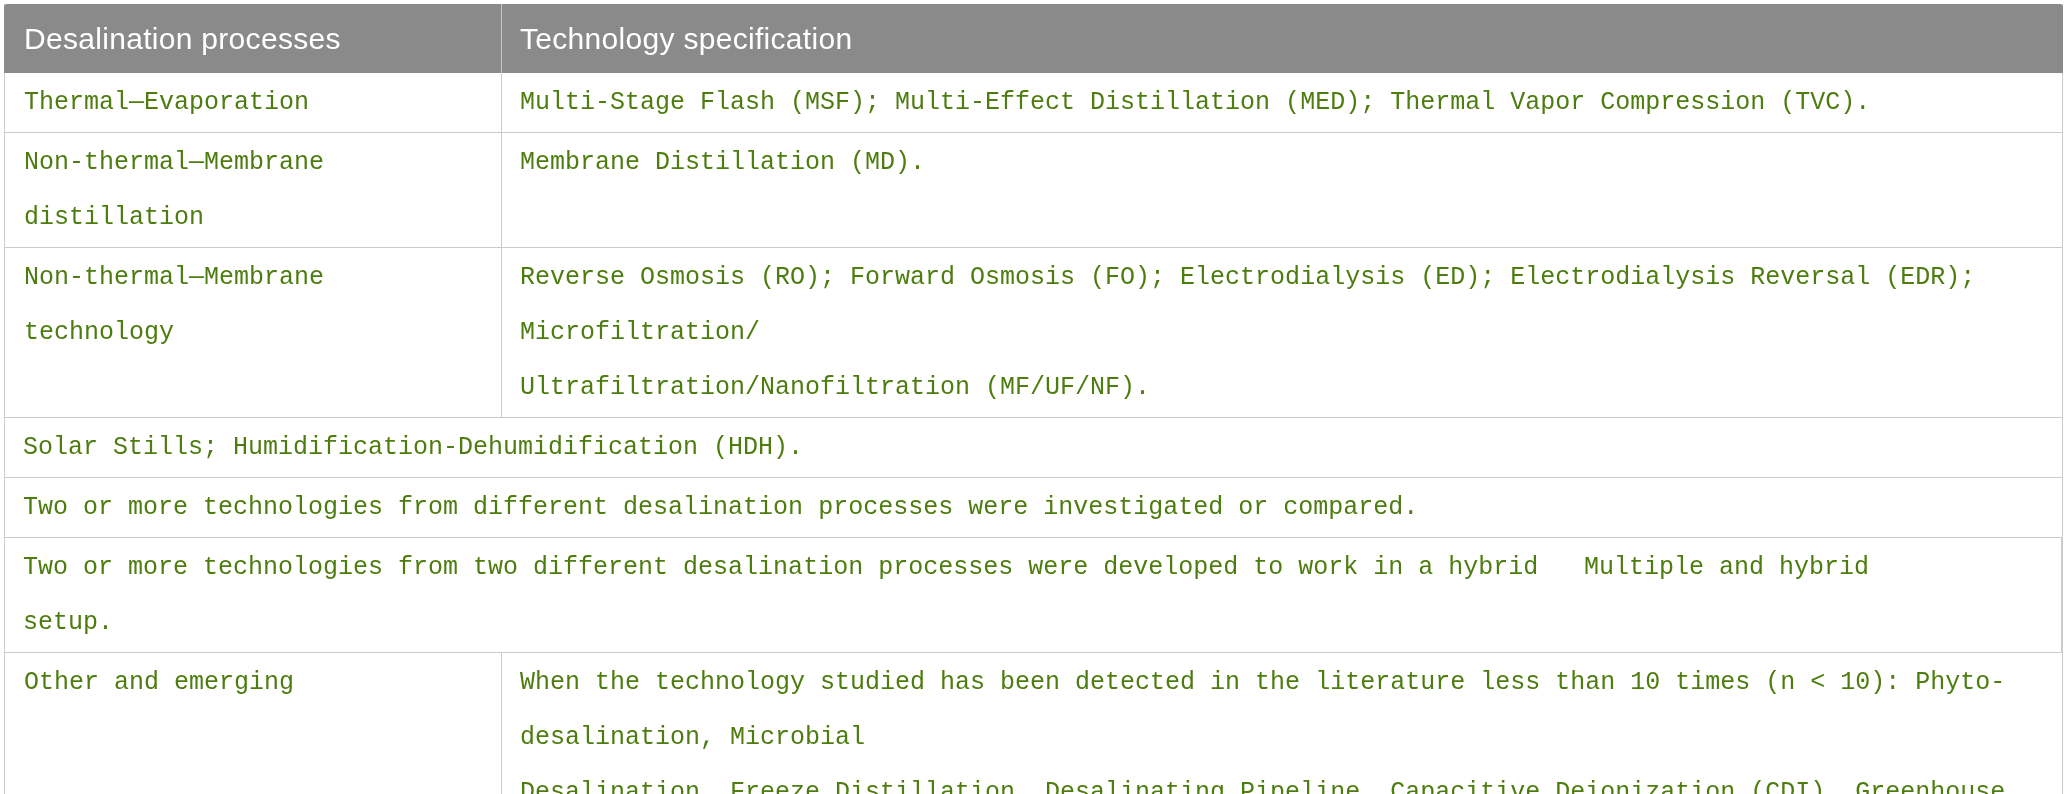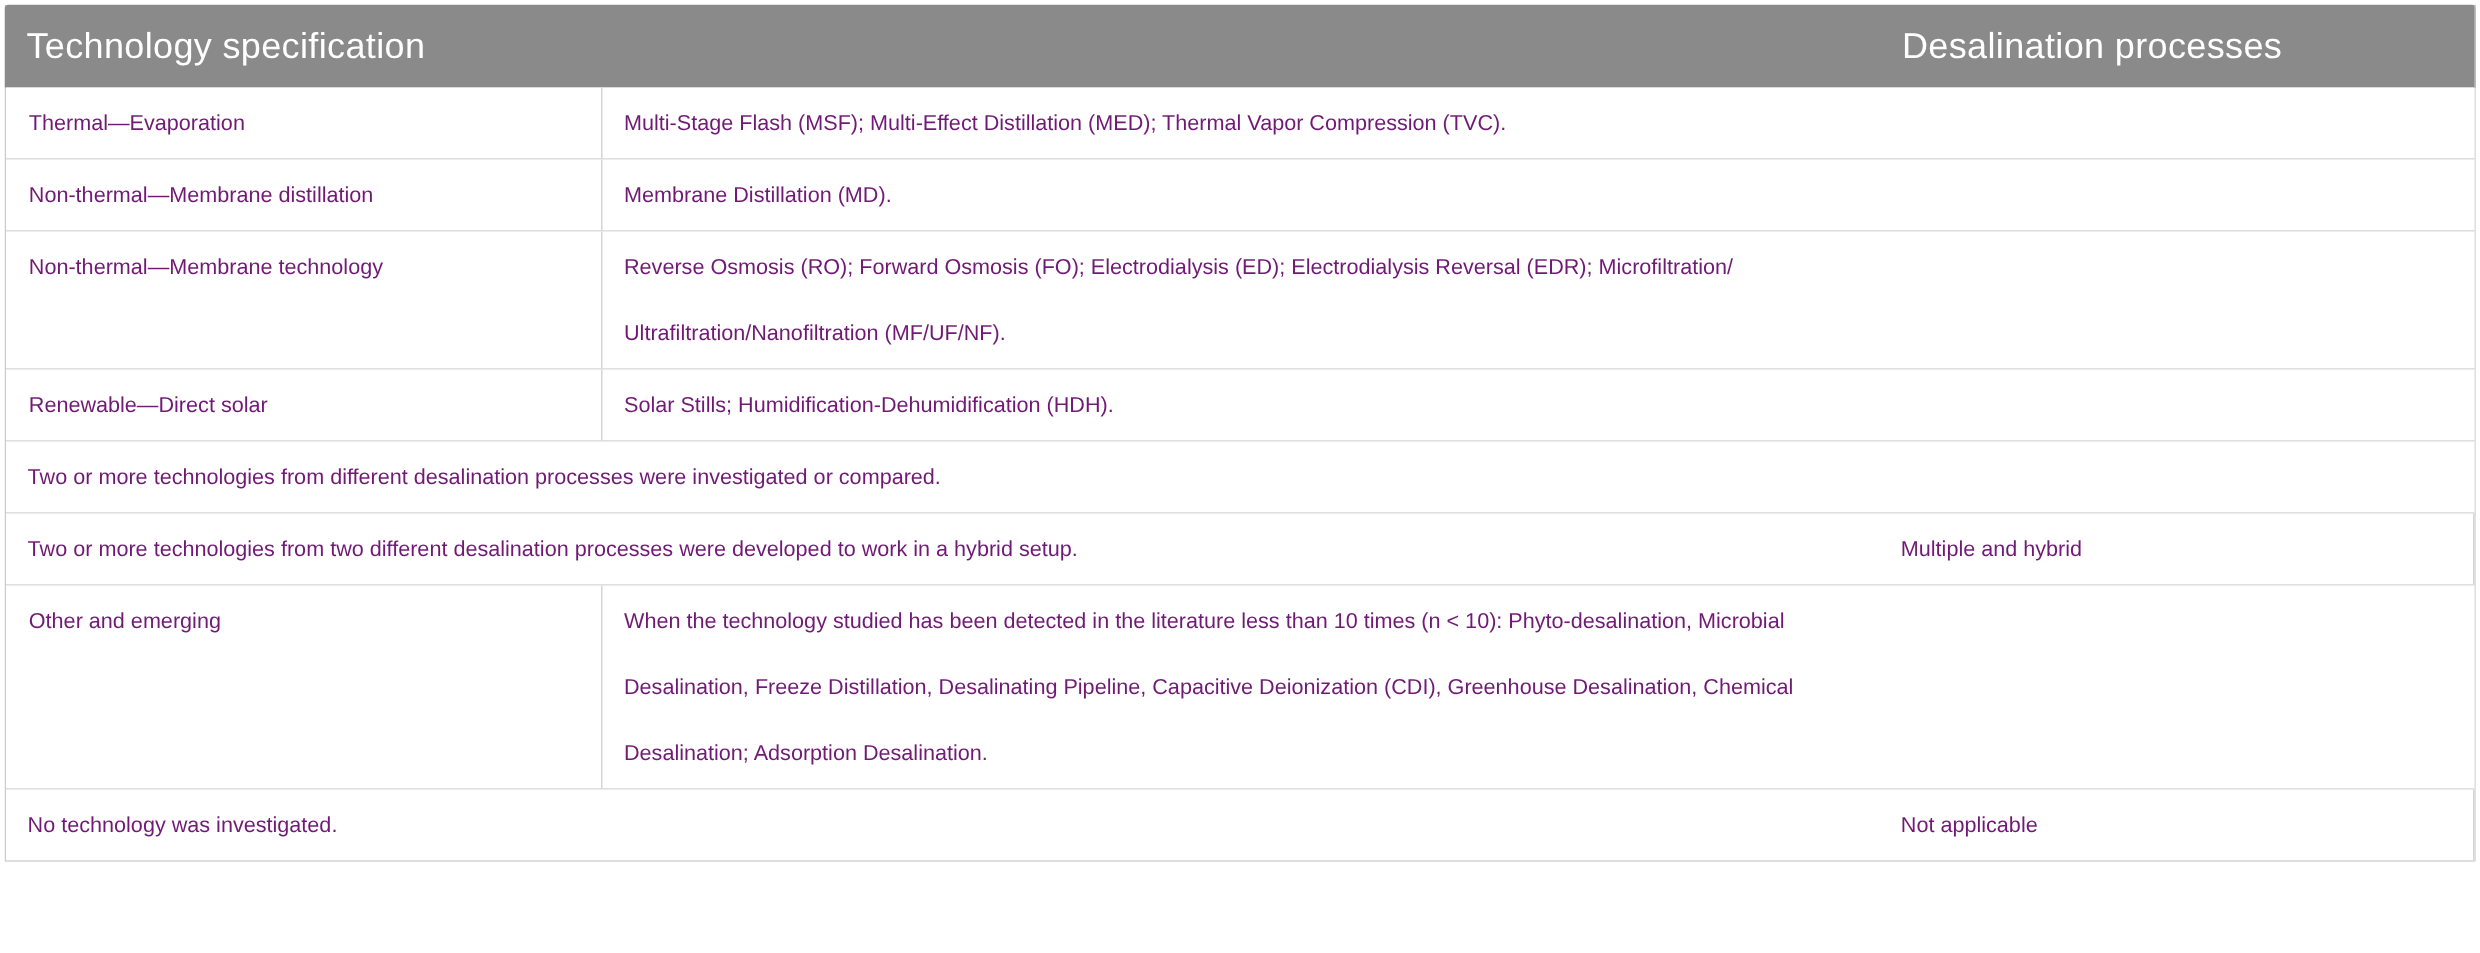--- a/index.html
+++ b/index.html
@@ -46,24 +46,24 @@
     flex: 1;
     padding-left: 18px;
   }
   .row {
     display: flex;
     align-items: stretch;
     border-bottom: 1px solid #cbcbcb;
     background: #ffffff;
   }
   .cell {
-    font-family: Liberation Sans, sans-serif;
-    font-size: 18px;
+    font-family: Liberation Mono, monospace;
+    font-size: 25px;
     line-height: 55px;
-    color: #701a75;
+    color: #4d7c0f;
     padding-top: 2px;
     padding-bottom: 2px;
   }
   .c1 {
     width: 497px;
     flex: none;
     padding-left: 19px;
     padding-right: 14px;
     border-right: 1px solid #cbcbcb;
   }
@@ -74,42 +74,41 @@
     white-space: pre-line;
   }
 </style>
 </head>
 <body>
 
 <div class="page">
   <div class="table">
 
     <div class="thead">
+      <div class="th th1">Desalination processes</div>
       <div class="th th2">Technology specification</div>
-      <div class="th th1">Desalination processes</div>
     </div>
 
     <div class="row">
       <div class="cell c1">Thermal—Evaporation</div>
       <div class="cell c2">Multi-Stage Flash (MSF); Multi-Effect Distillation (MED); Thermal Vapor Compression (TVC).</div>
     </div>
 
     <div class="row">
       <div class="cell c1">Non-thermal—Membrane distillation</div>
       <div class="cell c2">Membrane Distillation (MD).</div>
     </div>
 
     <div class="row">
       <div class="cell c1">Non-thermal—Membrane technology</div>
       <div class="cell c2">Reverse Osmosis (RO); Forward Osmosis (FO); Electrodialysis (ED); Electrodialysis Reversal (EDR); Microfiltration/
 Ultrafiltration/Nanofiltration (MF/UF/NF).</div>
     </div>
 
     <div class="row">
-      <div class="cell c1">Renewable—Direct solar</div>
       <div class="cell c2">Solar Stills; Humidification-Dehumidification (HDH).</div>
     </div>
 
     <div class="row">
       <div class="cell c2">Two or more technologies from different desalination processes were investigated or compared.</div>
     </div>
 
     <div class="row">
       <div class="cell c2">Two or more technologies from two different desalination processes were developed to work in a hybrid setup.</div>
       <div class="cell c1">Multiple and hybrid</div>

